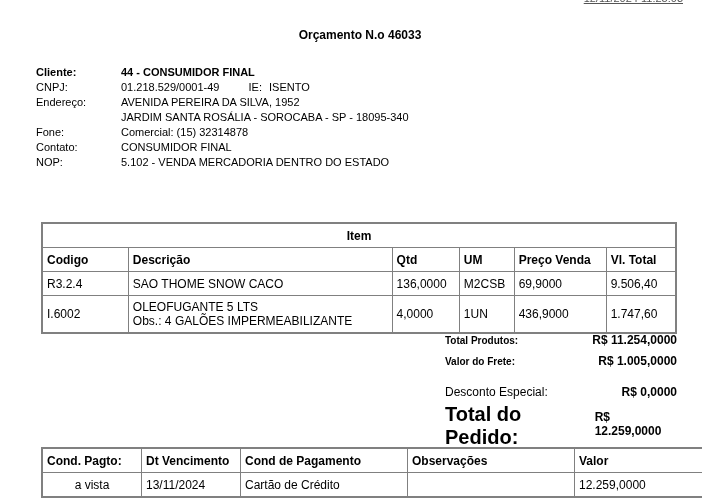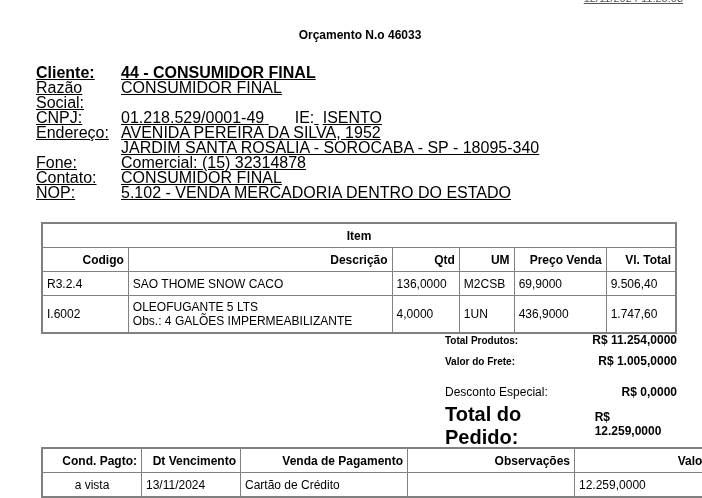--- a/index.html
+++ b/index.html
@@ -12,35 +12,35 @@
       font-size: 11px; color: #555; text-decoration: underline;
     }
     .title {
       position: absolute; left: 0; width: 720px; top: 28px;
       text-align: center; font-weight: bold; font-size: 12px;
     }
     .client {
       position: absolute; left: 36px; top: 65px;
       border-collapse: collapse;
     }
-    .client td { padding: 0; height: 15px; line-height: 15px; font-size: 16px; vertical-align: top; text-decoration: underline; }
+    .client td { padding: 0; height: 15px; line-height: 15px; font-size: 11px; vertical-align: top; }
     .client td.lbl { width: 85px; }
     .client .bold { font-weight: bold; }
     .ie-label { display: inline-block; margin-left: 26px; }
     .ie-val { margin-left: 4px; }
 
     table.grid {
       position: absolute; border-collapse: collapse;
       border: 2px solid #808080;
     }
     table.grid td, table.grid th {
       border: 1px solid #808080; padding: 4px 4px;
       font-size: 12px; height: 15px; line-height: 14px;
     }
-    table.grid th { font-weight: bold; text-align: right; }
+    table.grid th { font-weight: bold; text-align: left; }
     .items { left: 41px; top: 222px; width: 636px; }
     .items .ttl { text-align: center; font-weight: bold; }
     .r { text-align: left; }
     .c { text-align: center; margin-left: 32px; }
     .l { text-align: left; }
 
     .totals { position: absolute; left: 445px; top: 333px; width: 232px; }
     .trow { display: flex; justify-content: space-between; align-items: baseline; }
     .trow .lbl.b { font-weight: bold; font-size: 10px; }
     .trow .val { font-weight: bold; font-size: 12px; }
@@ -53,24 +53,20 @@
 <body>
 
 <div class="timestamp">12/11/2024 11:25:03</div>
 <div class="title">Orçamento N.o 46033</div>
 
 <table class="client">
   <tbody>
       <tr>
     <td class="lbl bold">Cliente:</td>
     <td class="bold">44 - CONSUMIDOR FINAL</td>
-  </tr>
-  <tr>
-    <td class="lbl">Razão Social:</td>
-    <td>CONSUMIDOR FINAL</td>
   </tr>
   <tr>
     <td class="lbl">CNPJ:</td>
     <td>
       <span>01.218.529/0001-49</span>
       <span class="ie-label">IE:</span>
       <span class="ie-val">ISENTO</span>
     </td>
   </tr>
   <tr>
@@ -148,21 +144,21 @@
     <span class="lbl">Total do Pedido:</span>
     <span class="val">R$ 12.259,0000</span>
   </div>
 </div>
 
 <table class="grid pay">
   <tbody>
       <tr>
     <th style="width:90px">Cond. Pagto:</th>
     <th style="width:90px">Dt Vencimento</th>
-    <th class="l" style="width:158px">Venda de Pagamento</th>
+    <th class="l" style="width:158px">Cond de Pagamento</th>
     <th class="l" style="width:158px">Observações</th>
     <th>Valor</th>
   </tr>
   <tr>
     <td class="c">a vista</td>
     <td>13/11/2024</td>
     <td>Cartão de Crédito</td>
     <td></td>
     <td class="r">12.259,0000</td>
   </tr>

